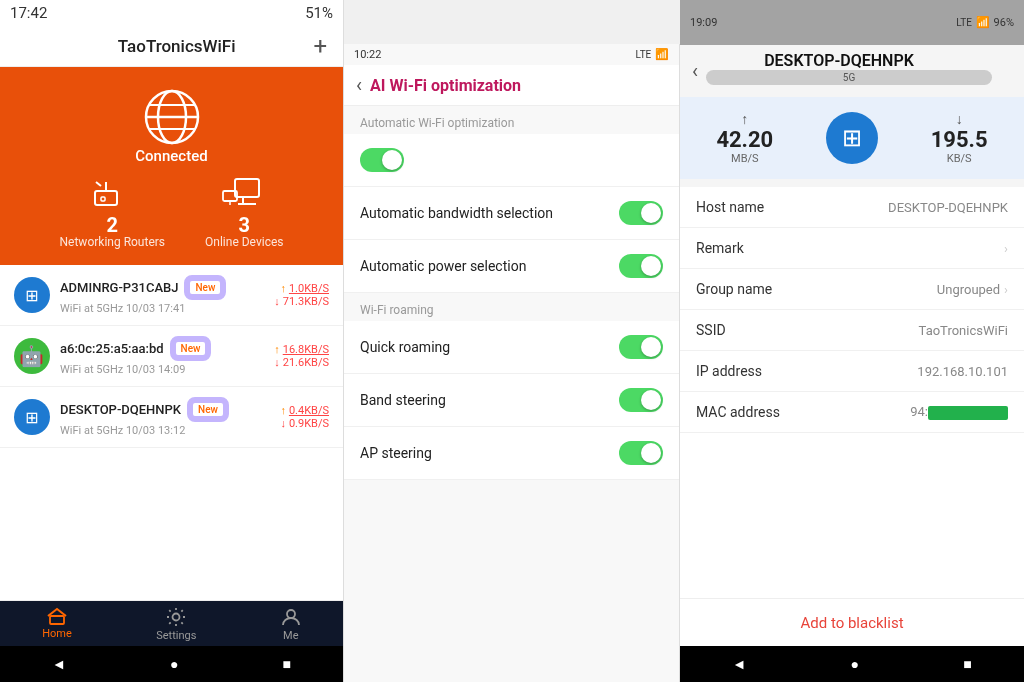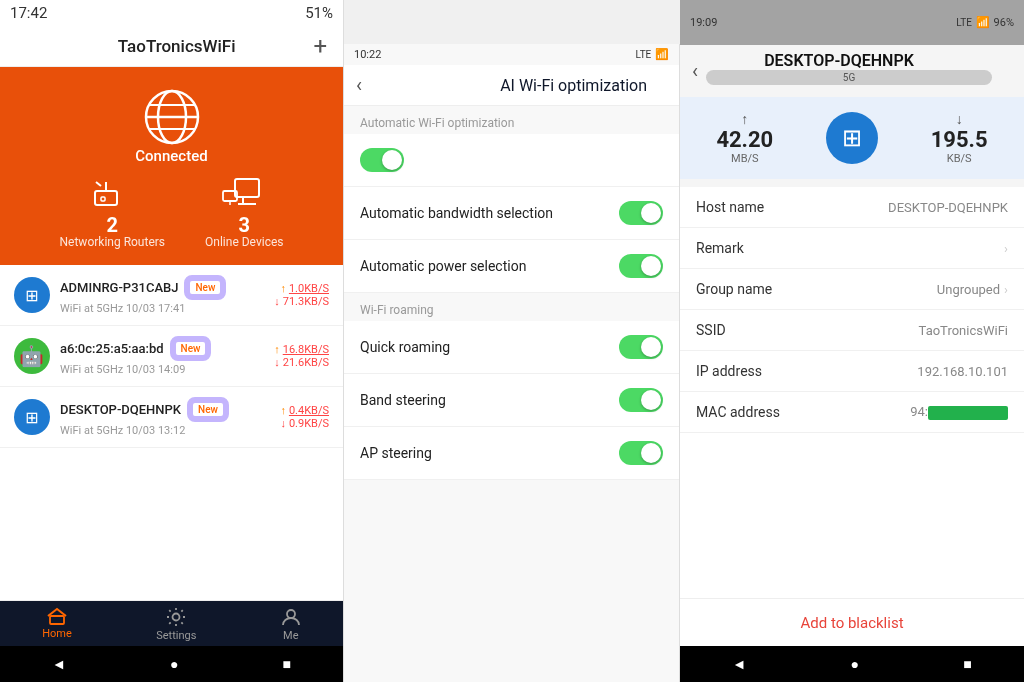--- a/index.html
+++ b/index.html
@@ -183,21 +183,21 @@
     }
     .p2-header {
       background: #fff;
       display: flex;
       align-items: center;
       padding: 8px 12px;
       border-bottom: 1px solid #eee;
       gap: 8px;
     }
     .p2-back { font-size: 20px; color: #555; cursor: pointer; }
-    .p2-header-title { font-size: 16px; font-weight: 400; color: #0f172a; flex: 1; text-align: right; padding-right: 20px; }
+    .p2-header-title { font-size: 16px; font-weight: 700; color: #be185d; flex: 1; text-align: left; padding-right: 20px; }
     .p2-section-label {
       padding: 10px 16px 4px;
       font-size: 12px;
       color: #999;
     }
     .p2-row {
       background: #fff;
       display: flex;
       align-items: center;
       justify-content: space-between;

